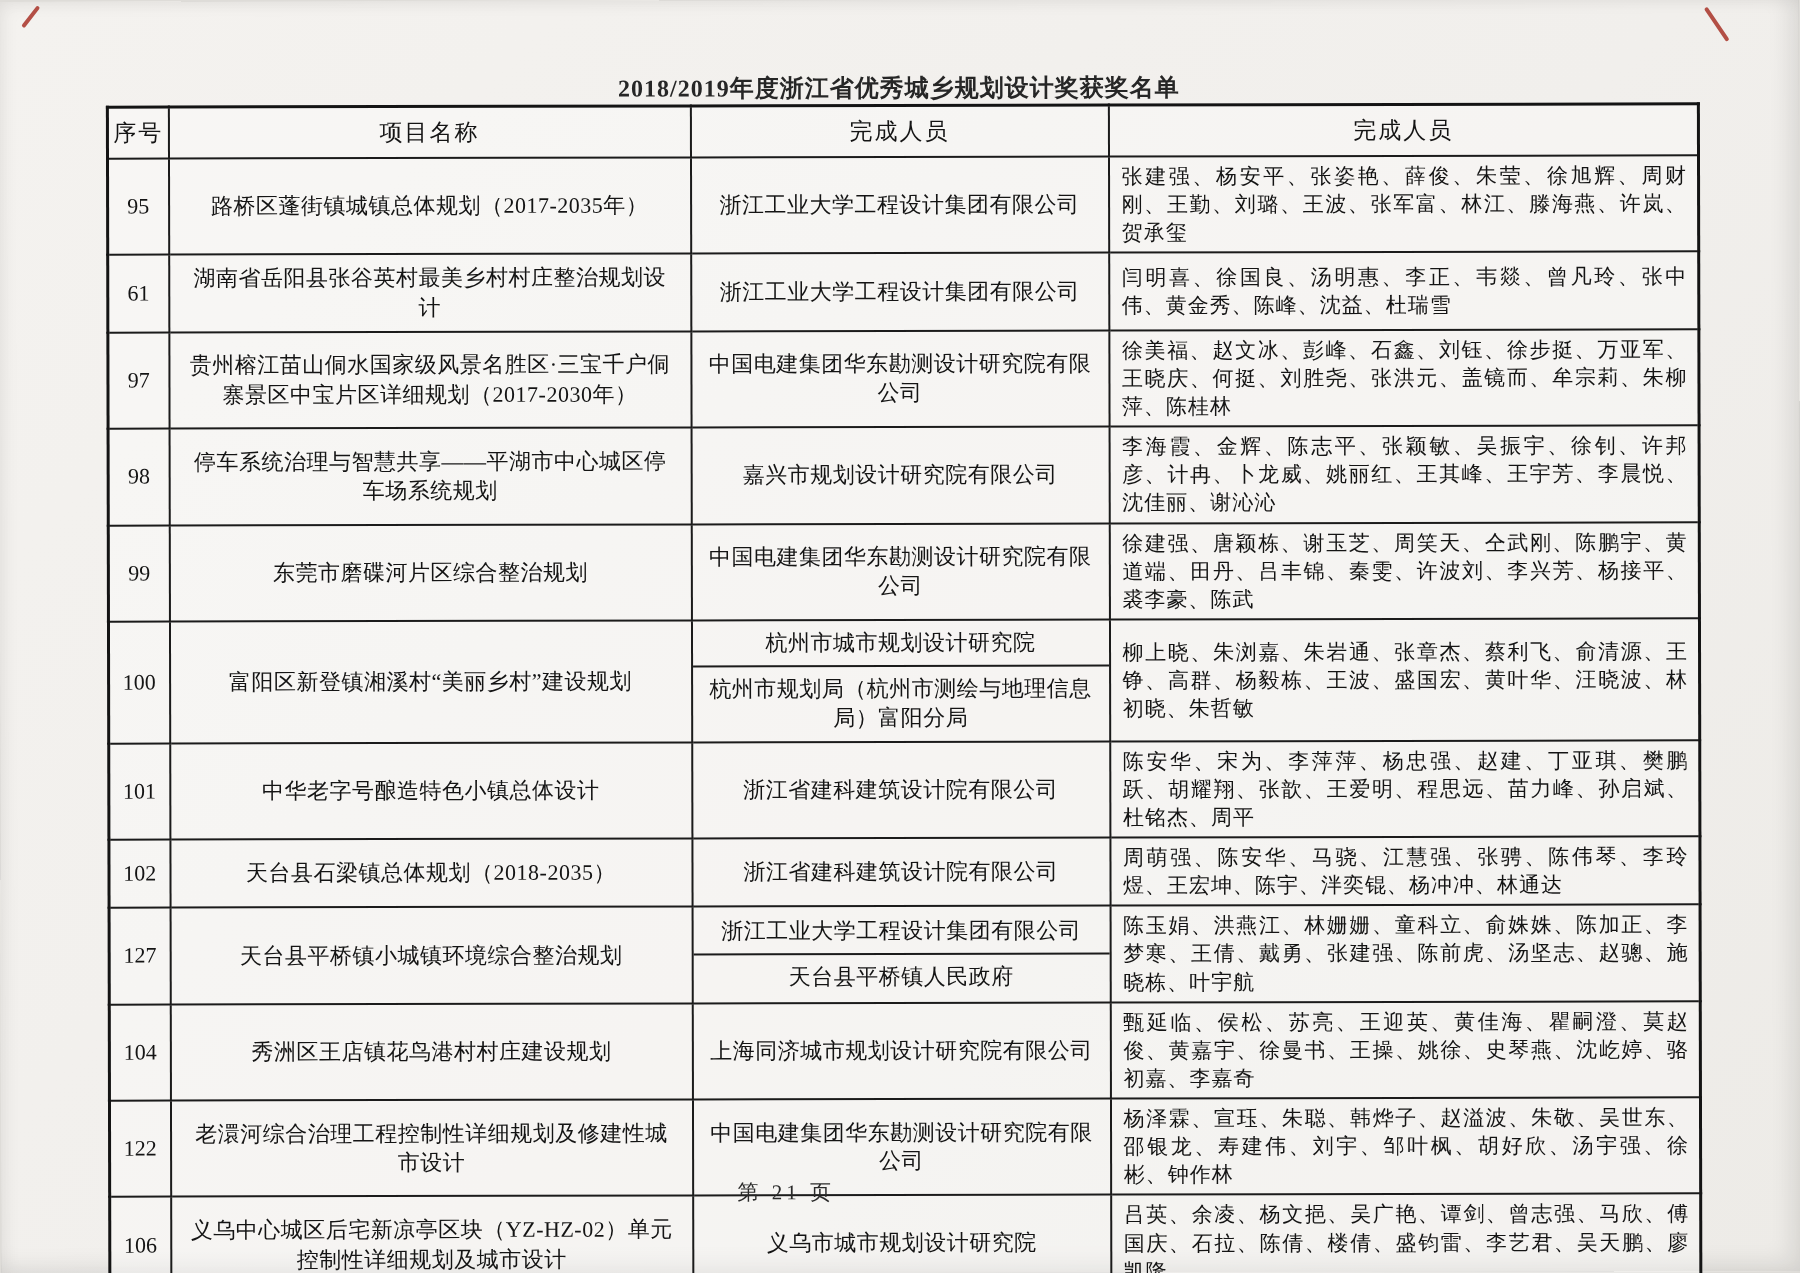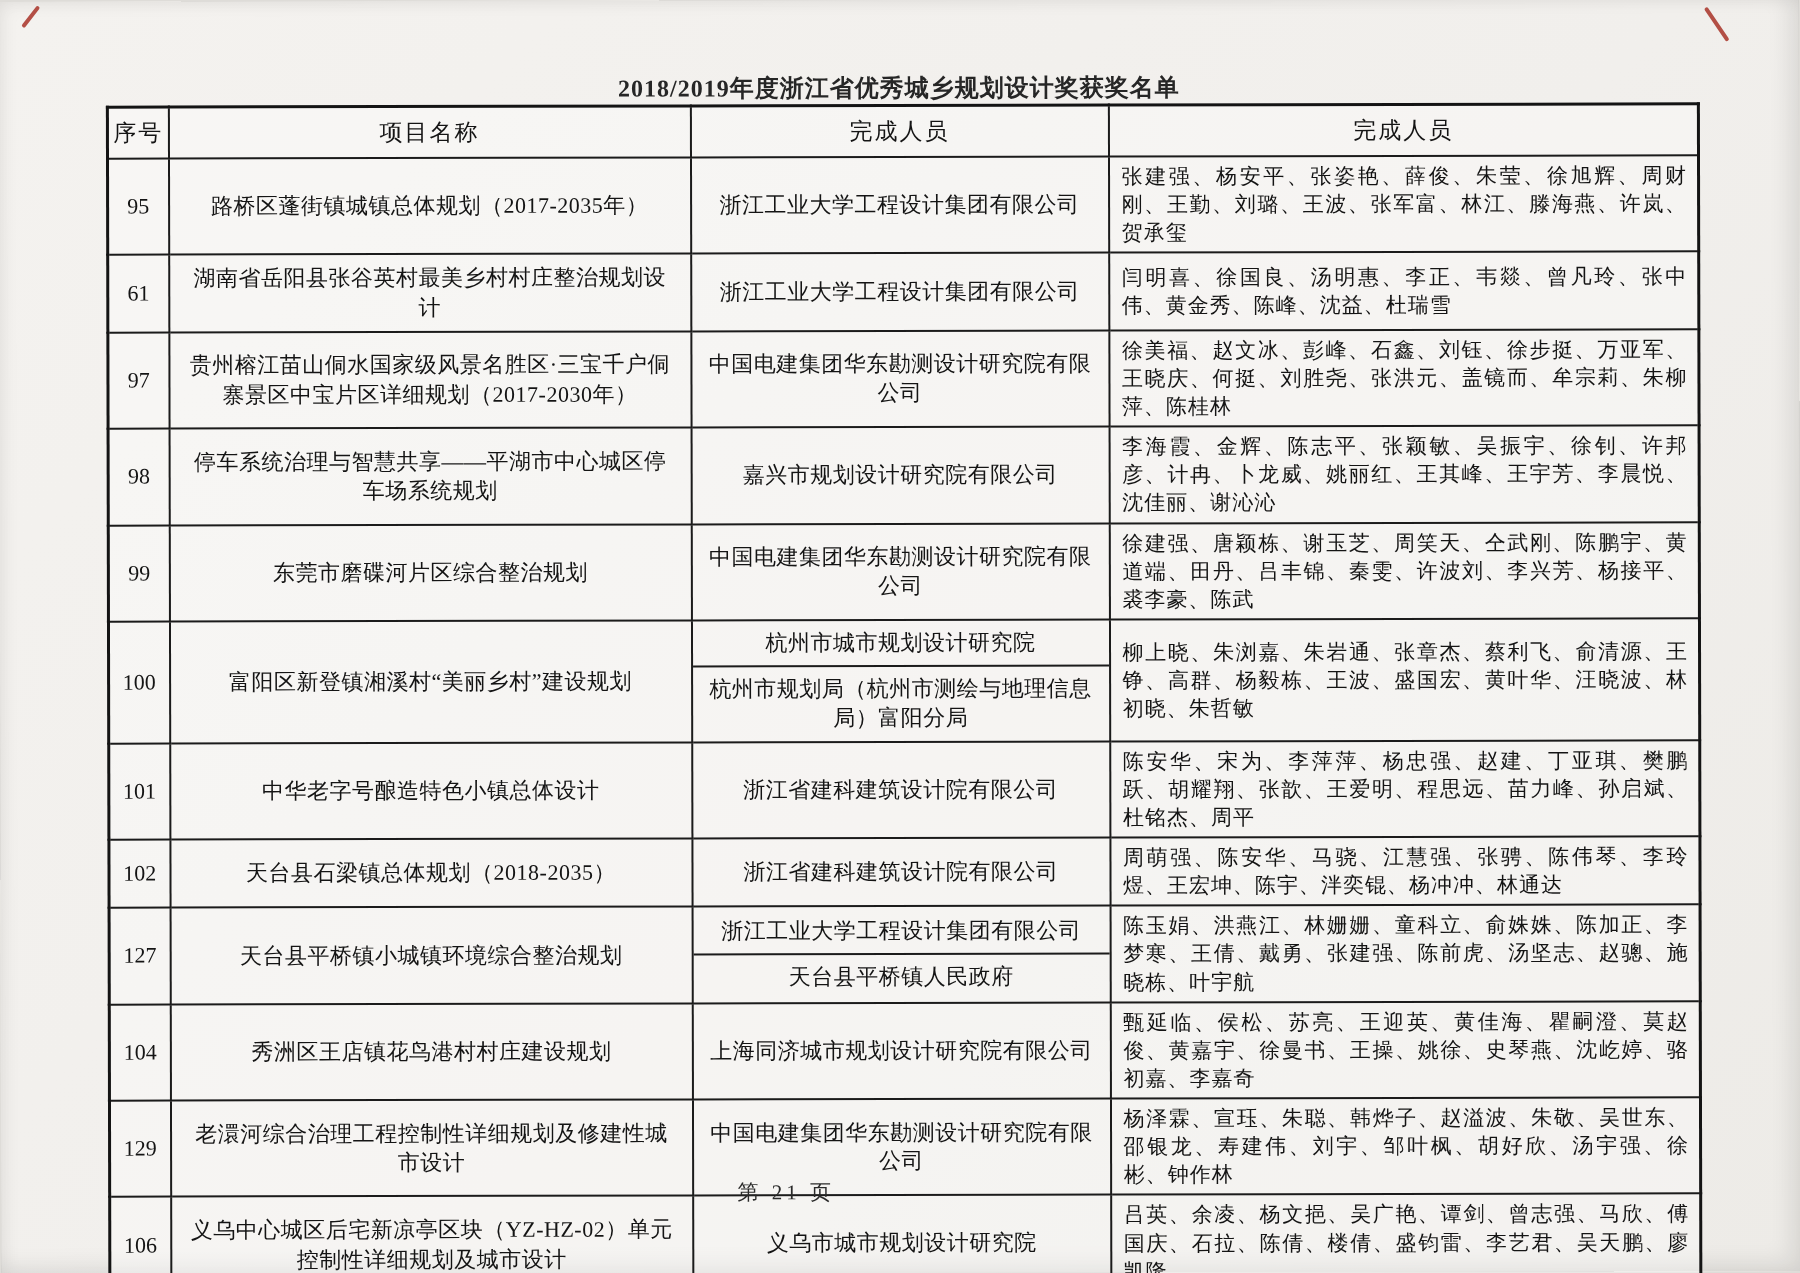--- a/index.html
+++ b/index.html
@@ -173,21 +173,21 @@
           <td class="no-cell">104</td>
           <td class="project-cell">秀洲区王店镇花鸟港村村庄建设规划</td>
           <td class="org-cell">
             <div class="org-stack">
               <div class="org-item">上海同济城市规划设计研究院有限公司</div>
             </div>
           </td>
           <td class="personnel-cell">甄延临、侯松、苏亮、王迎英、黄佳海、瞿嗣澄、莫赵俊、黄嘉宇、徐曼书、王操、姚徐、史琴燕、沈屹婷、骆初嘉、李嘉奇</td>
         </tr>
         <tr>
-          <td class="no-cell">129</td>
+          <td class="no-cell">122</td>
           <td class="project-cell">老澴河综合治理工程控制性详细规划及修建性城市设计</td>
           <td class="org-cell">
             <div class="org-stack">
               <div class="org-item">中国电建集团华东勘测设计研究院有限公司</div>
             </div>
           </td>
           <td class="personnel-cell">杨泽霖、宣珏、朱聪、韩烨子、赵溢波、朱敬、吴世东、邵银龙、寿建伟、刘宇、邹叶枫、胡好欣、汤宇强、徐彬、钟作林</td>
         </tr>
         <tr>
           <td class="no-cell">106</td>

